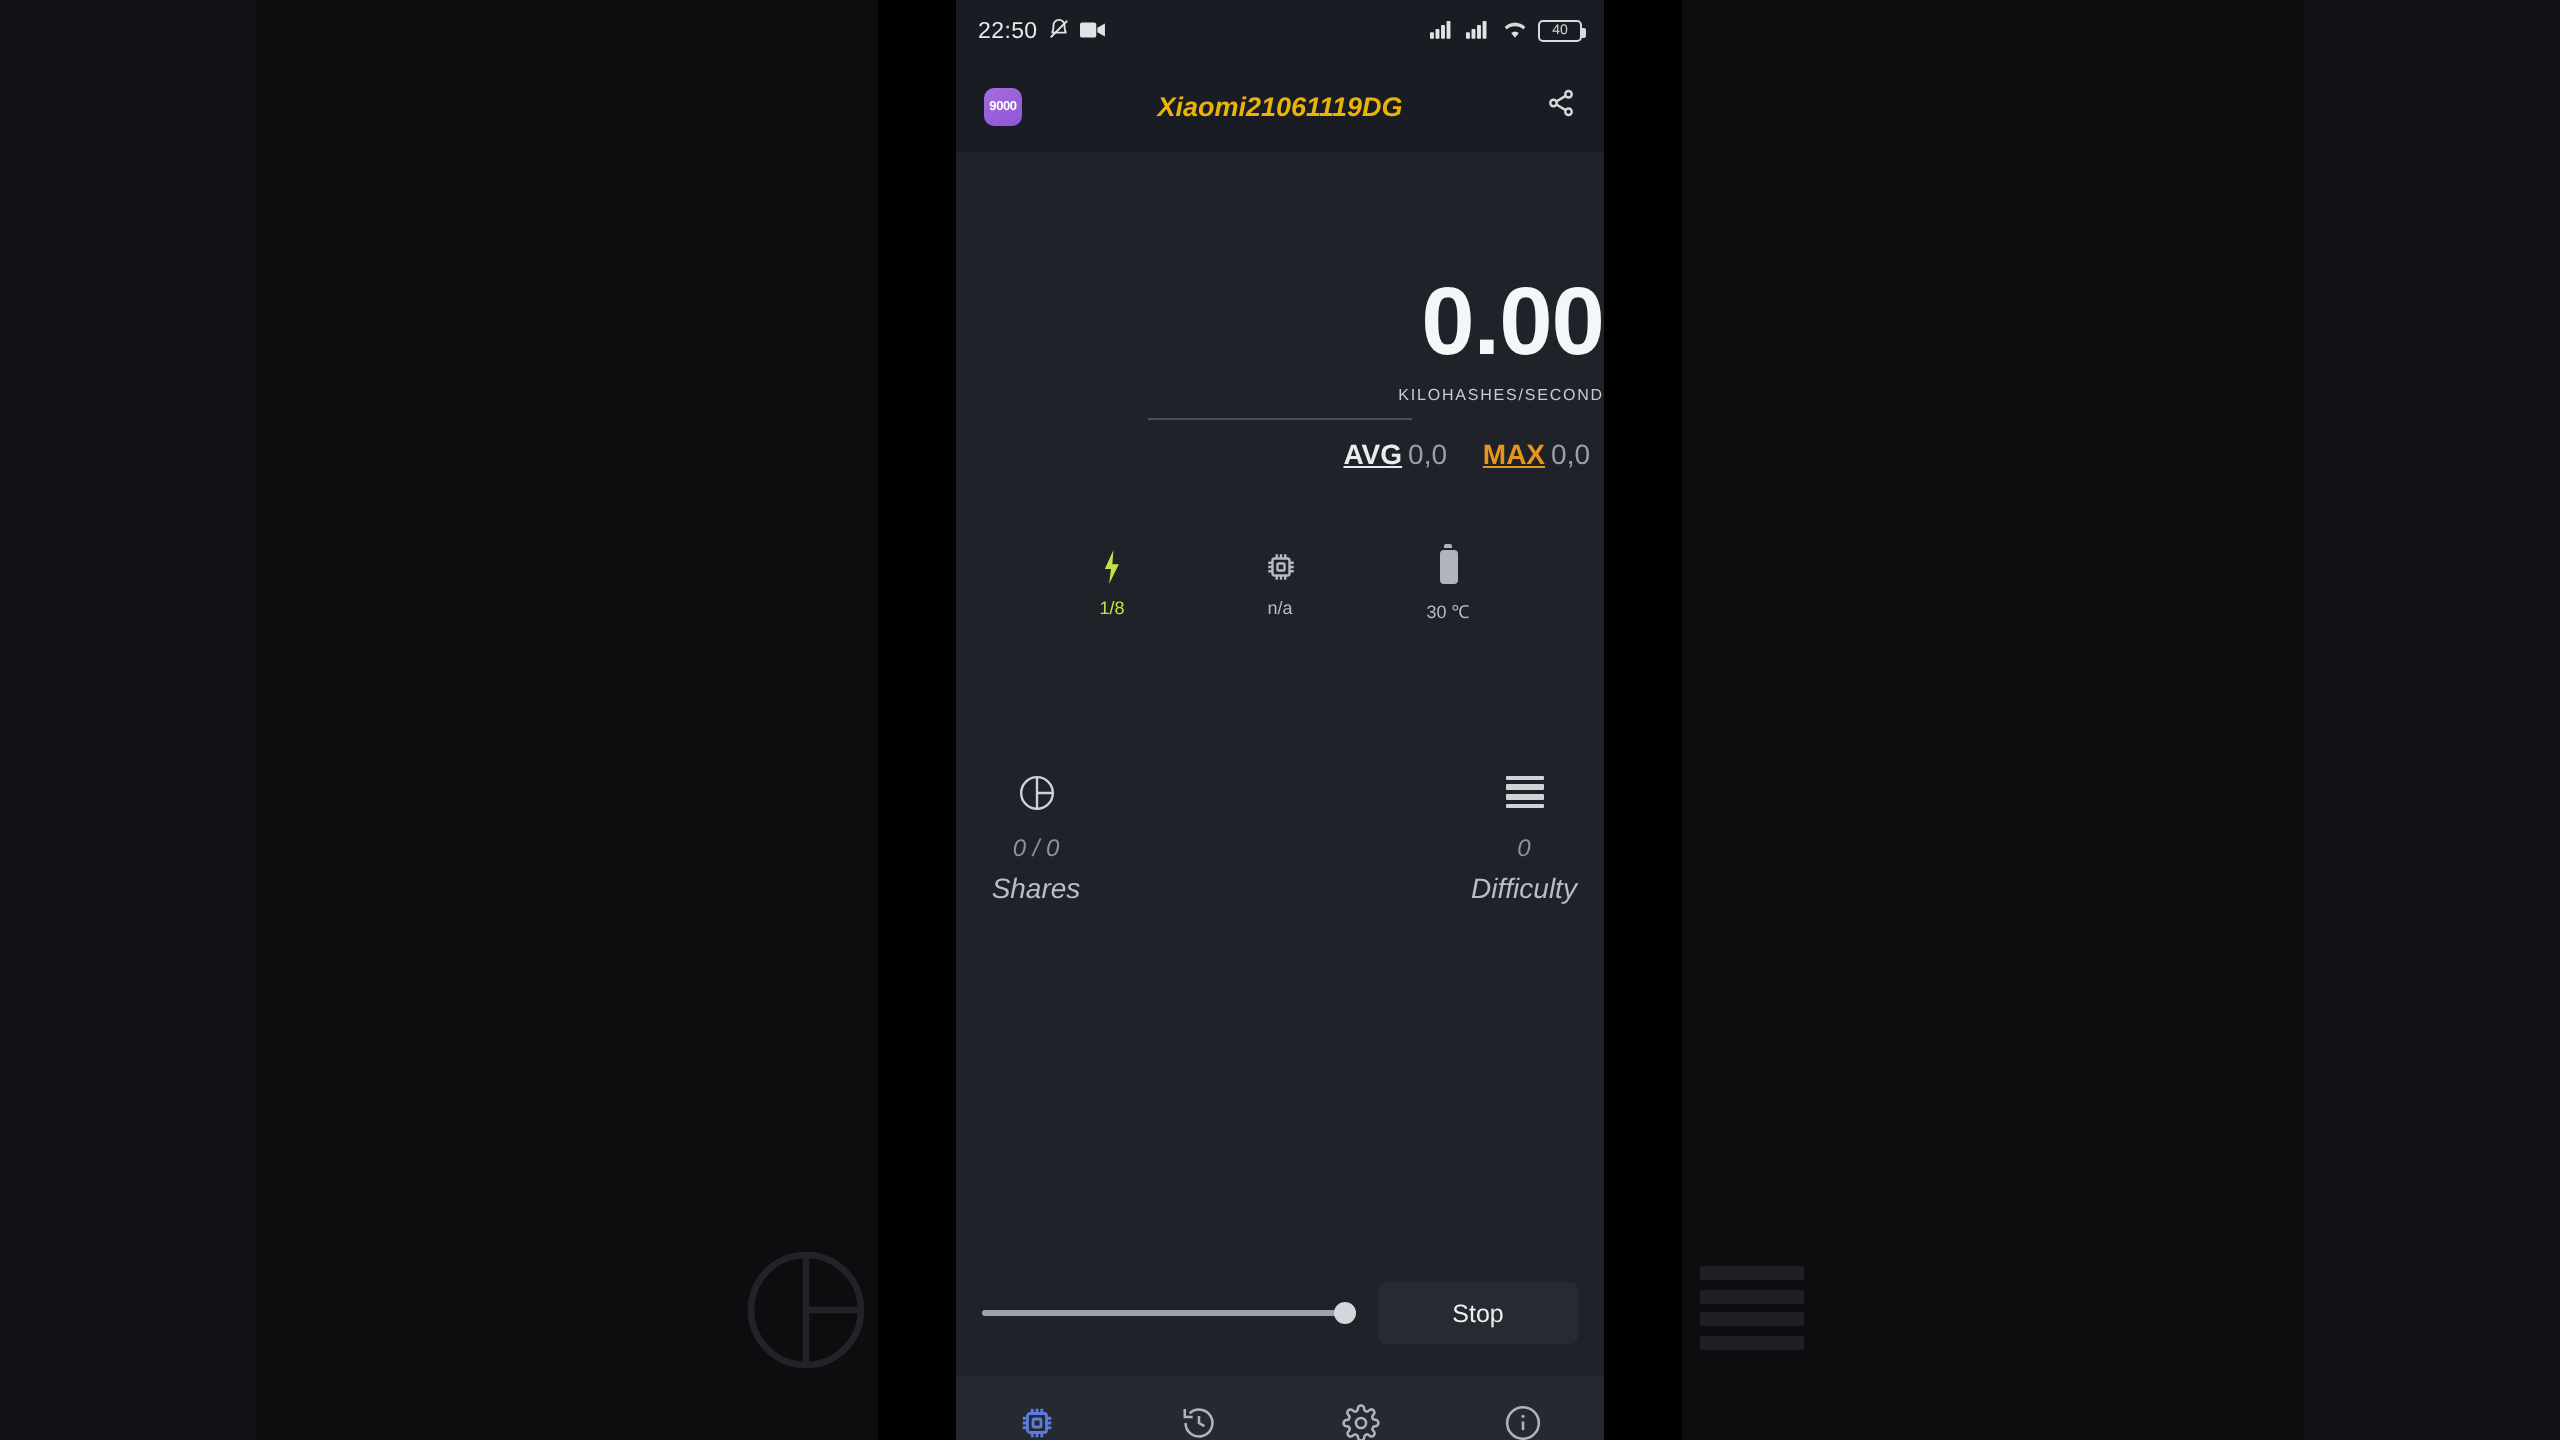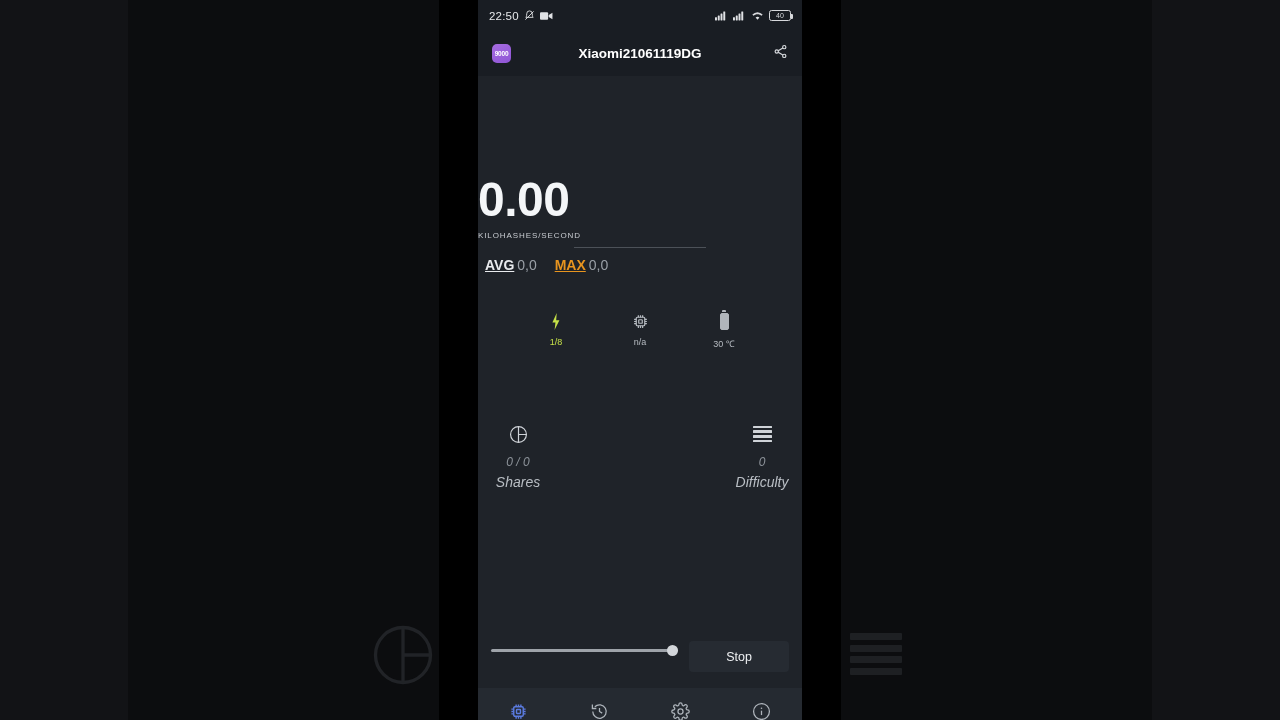--- a/index.html
+++ b/index.html
@@ -51,28 +51,28 @@
     padding:0 14px; position:relative;
   }
   .app-icon {
     width:19px; height:19px; border-radius:5px;
     background:linear-gradient(150deg,#a66ce0,#8f55d6);
     display:flex; align-items:center; justify-content:center;
     font-size:6.5px; color:#fff; font-weight:bold; letter-spacing:-.2px;
   }
   .appbar-title {
     position:absolute; left:0; right:0; text-align:center;
-    font-size:13.5px; font-weight:bold; color:#ffffff; pointer-events:none;
+    font-size:13.5px; font-weight:bold; color:#eab308; pointer-events:none;font-style:italic;
   }
   .share-btn { margin-left:auto; z-index:2; cursor:pointer; }
 
   
   .content { position:relative; height:612px; display:flex; flex-direction:column; }
 
-  .hash-block { margin-top:100px; text-align:left; }
+  .hash-block { margin-top:62px; text-align:right; }
   .hash-value { font-size:48px; font-weight:bold; color:#f4f6f8; line-height:1; letter-spacing:-.5px; }
   .hash-unit  { font-size:8px; color:#c8ccd1; letter-spacing:.9px; margin-top:7px; }
   .hash-rule  { width:132px; height:1px; background:#4c5158; margin:7px auto 0; }
   .hash-mm    { margin-top:9px; font-size:14px; color:#9aa0a7; }
   .hash-mm b  { color:#e9ebee; font-weight:bold; margin-right:3px;text-decoration:underline; }
   .hash-mm b.max { color:#e8951f; }
   .hash-mm .grp { margin:0 7px; }
 
   
   .stats { margin-top:38px; display:flex; justify-content:center; gap:40px; }
@@ -90,21 +90,21 @@
   
   .sd { margin-top:74px; display:flex; justify-content:space-between; gap:94px;font-style:italic; }
   .sd-col { text-align:center; width:80px; }
   .sd-ico { height:20px; display:flex; align-items:center; justify-content:center; }
   .sd-val { margin-top:11px; font-size:12px; color:#8d939a; }
   .sd-cap { margin-top:5px; font-size:14px; color:#b9bec4; }
   .bars-ico { width:19px; display:flex; flex-direction:column; gap:2.3px; }
   .bars-ico i { display:block; height:2.4px; background:#cfd3d8; border-radius:.5px; }
 
   
-  .controls { margin-top:auto; margin-bottom:16px; display:flex; 
+  .controls { margin-top:auto; margin-bottom:16px; display:flex; align-items:center;
     padding:0 13px; gap:11px; }
   .slider { flex:1; position:relative; height:18px; display:flex; align-items:center; cursor:pointer; }
   .slider-track { width:100%; height:3px; background:#9ea3a9; border-radius:2px; }
   .slider-thumb { position:absolute; right:0; width:11px; height:11px; border-radius:50%;
     background:#d3d6da; }
   .stop-btn {
     width:100px; height:31px; background:#262b32; border-radius:4px;
     display:flex; align-items:center; justify-content:center;
     font-size:12.5px; color:#eef0f2; cursor:pointer;
   }

